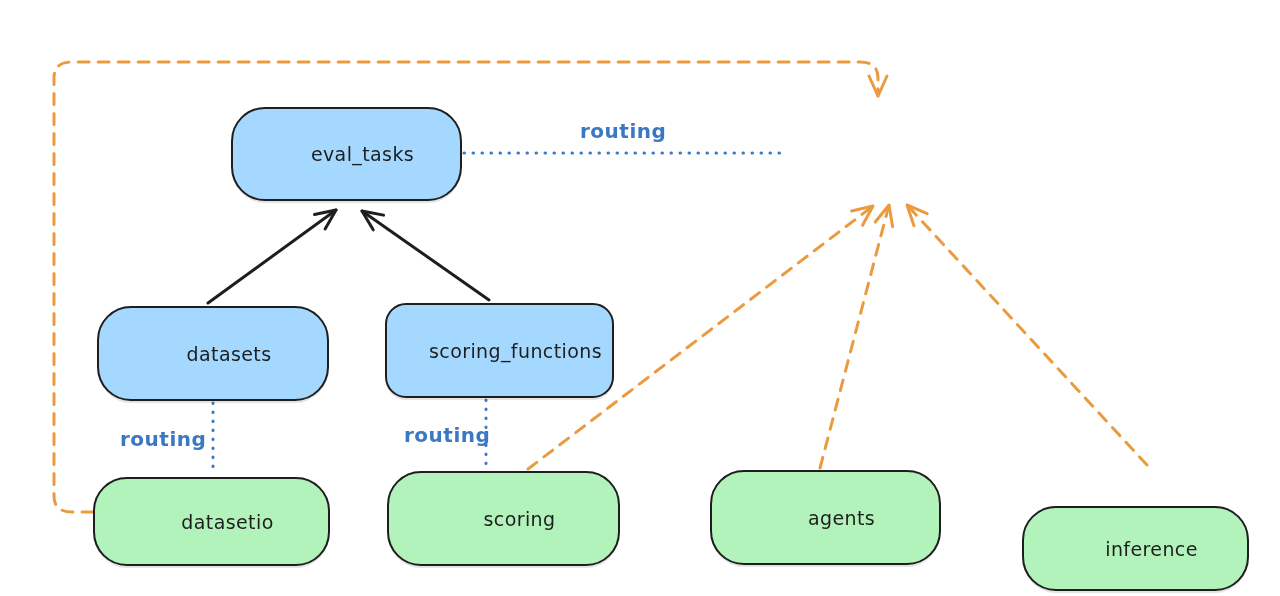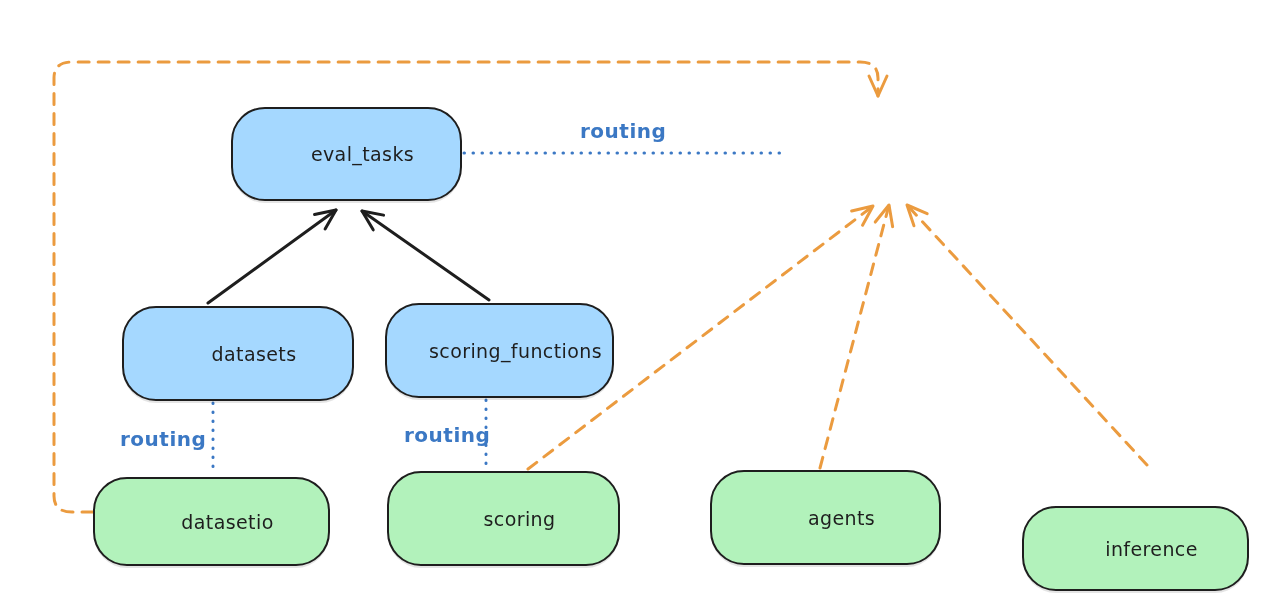--- a/index.html
+++ b/index.html
@@ -77,25 +77,25 @@
     <path class="edge dashed stroke-orange" d="M 528 469 L 873 206" marker-end="url(#arrow-orange)"></path>
     <path class="edge dashed stroke-orange" d="M 820 468 L 889 205" marker-end="url(#arrow-orange)"></path>
     <path class="edge dashed stroke-orange" d="M 1147 465 L 907 205" marker-end="url(#arrow-orange)"></path>
   </svg>
 
   <div class="node blue" style="left:231px; top:107px; width:231px; height:94px;">
     <span>eval_tasks</span>
   </div>
 
 
-  <div class="node blue" style="left:97px; top:306px; width:232px; height:95px;margin-left:25px;">
+  <div class="node blue" style="left:97px; top:306px; width:232px; height:95px;">
     <span>datasets</span>
   </div>
 
-  <div class="node blue" style="left:385px; top:303px; width:229px; height:95px;">
+  <div class="node blue" style="left:385px; top:303px; width:229px; height:95px;border-radius:21px;">
     <span>scoring_functions</span>
   </div>
 
   <div class="node green" style="left:93px; top:477px; width:237px; height:89px;">
     <span>datasetio</span>
   </div>
 
   <div class="node green" style="left:387px; top:471px; width:233px; height:95px;">
     <span>scoring</span>
   </div>

